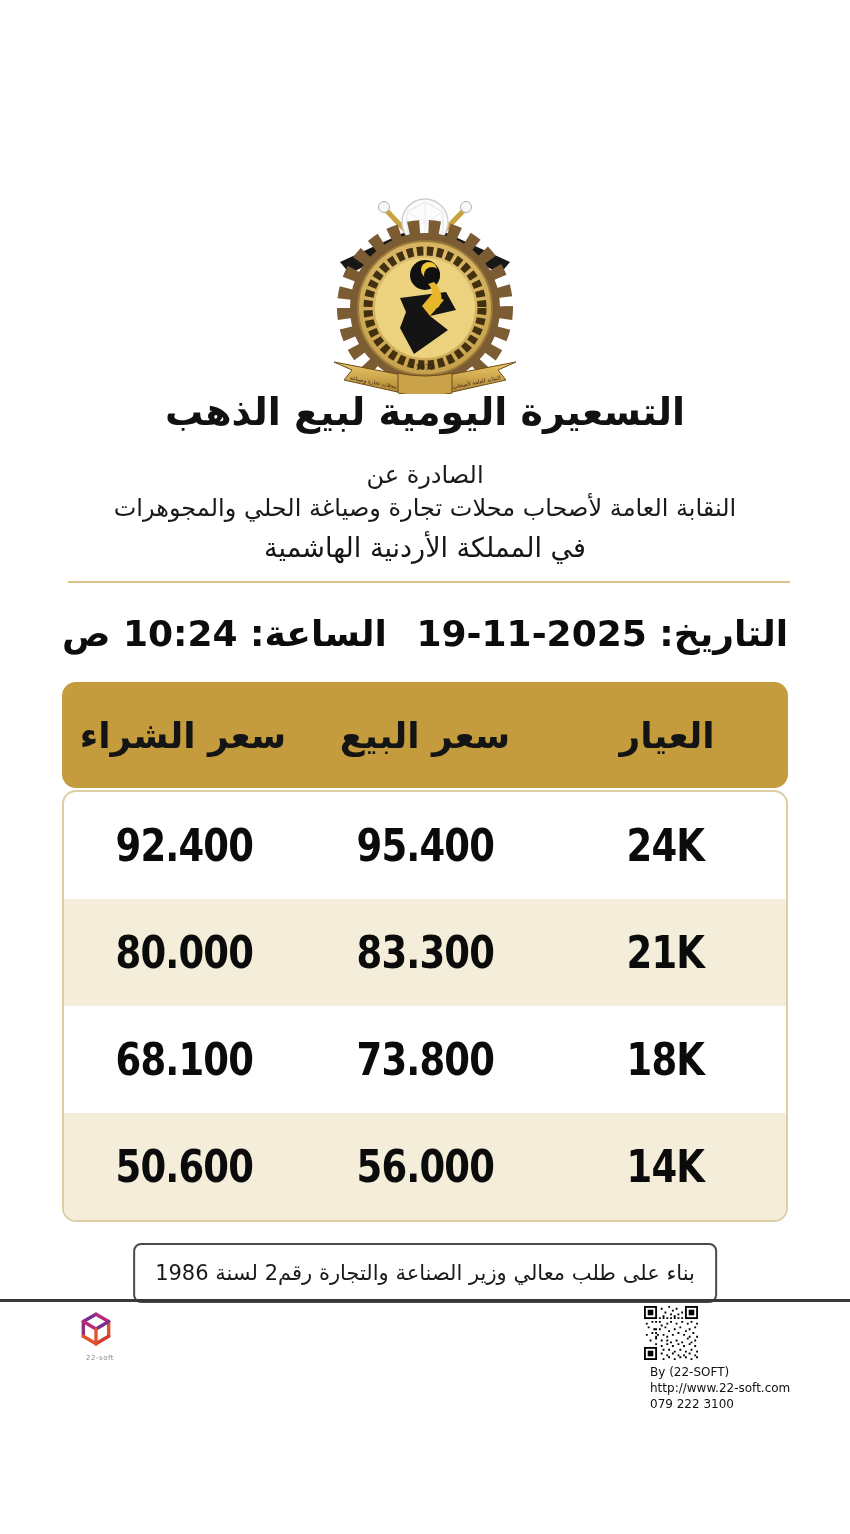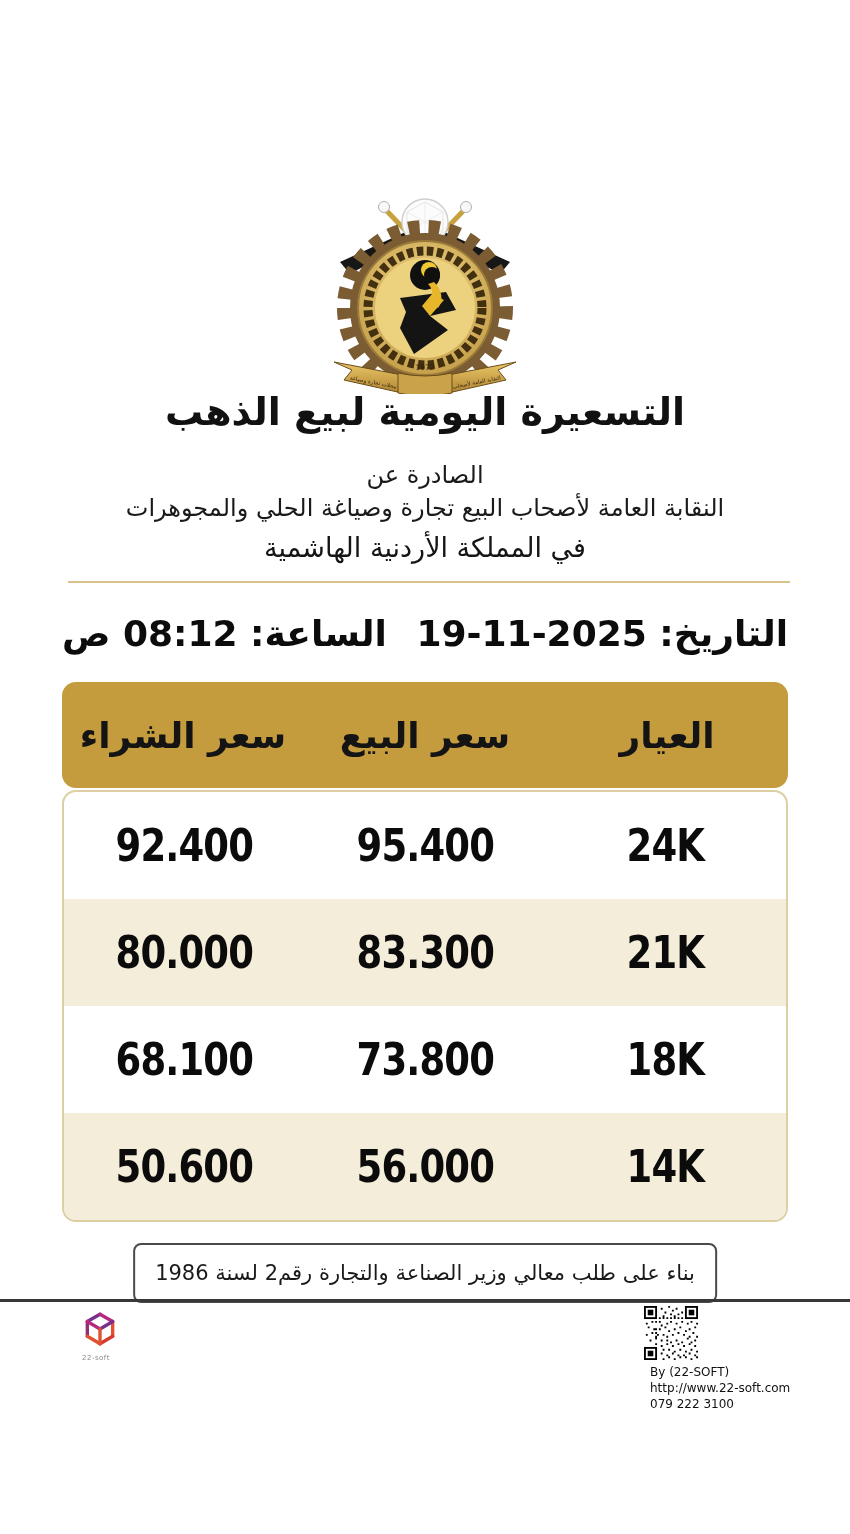--- a/index.html
+++ b/index.html
@@ -35,21 +35,21 @@
   .trow.alt{background:#f3edd9;}
   .trow .td{flex:1;text-align:center;font-size:44px;font-weight:700;color:#0b0b0b;
             letter-spacing:-1px;transform:scaleX(.84);}
 
   .note{position:absolute;left:50%;top:1243px;transform:translateX(-50%);
         border:2px solid #4a4a4a;border-radius:8px;padding:16px 20px;
         font-size:21px;color:#1a1a1a;direction:rtl;white-space:nowrap;background:#fff;}
 
   .footline{position:absolute;left:0;top:1299px;width:850px;height:3px;background:#383838;}
 
-  .vendor-logo{position:absolute;left:70px;top:1311px;width:44px;text-align:left;margin-left:12px;}
+  .vendor-logo{position:absolute;left:70px;top:1311px;width:44px;text-align:right;}
   .vendor-logo .caption{font-size:7px;color:#8a8a8a;margin-top:1px;letter-spacing:.5px;}
 
   .vendor-info{position:absolute;left:644px;top:1306px;display:flex;align-items:flex-start;flex-direction:column;}
   .vendor-text{margin-left:6px;font-size:12px;line-height:1.35;color:#111;padding-top:4px;}
 </style>
 </head>
 <body>
 
 <div class="page">
 
@@ -120,32 +120,32 @@
         <path d="M78,195 Q105,201 132,195 L132,215 Q105,221 78,215 Z" fill="#caa24a" stroke="#6b4c18" stroke-width="1"></path>
         <path d="M98,216 L112,216 L109,226 L101,226 Z" fill="#1a1a1a"></path>
         <text x="157" y="206" font-size="5.5" text-anchor="middle" fill="#3a2a10" transform="rotate(-11 157 206)">النقابة العامة لأصحاب</text>
         <text x="53" y="206" font-size="5.5" text-anchor="middle" fill="#3a2a10" transform="rotate(11 53 206)">محلات تجارة وصياغة</text>
       </g>
     </svg>
   </div>
 
   <div class="title">التسعيرة اليومية لبيع الذهب</div>
   <div class="sub1">الصادرة عن</div>
-  <div class="sub2">النقابة العامة لأصحاب البيع تجارة وصياغة الحلي والمجوهرات</div>
+  <div class="sub2">النقابة العامة لأصحاب محلات تجارة وصياغة الحلي والمجوهرات</div>
   <div class="sub3">في المملكة الأردنية الهاشمية</div>
   <div class="divider"></div>
 
   <div class="dateline">
     <div>
       <span>التاريخ:</span>
       <span class="num">19-11-2025</span>
     </div>
     <div>
       <span>الساعة:</span>
-      <span>08:12 ص</span>
+      <span>10:24 ص</span>
     </div>
   </div>
 
   <div class="thead">
     <div class="th">العيار</div>
     <div class="th">سعر البيع</div>
     <div class="th">سعر الشراء</div>
   </div>
 
   <div class="tbody">

